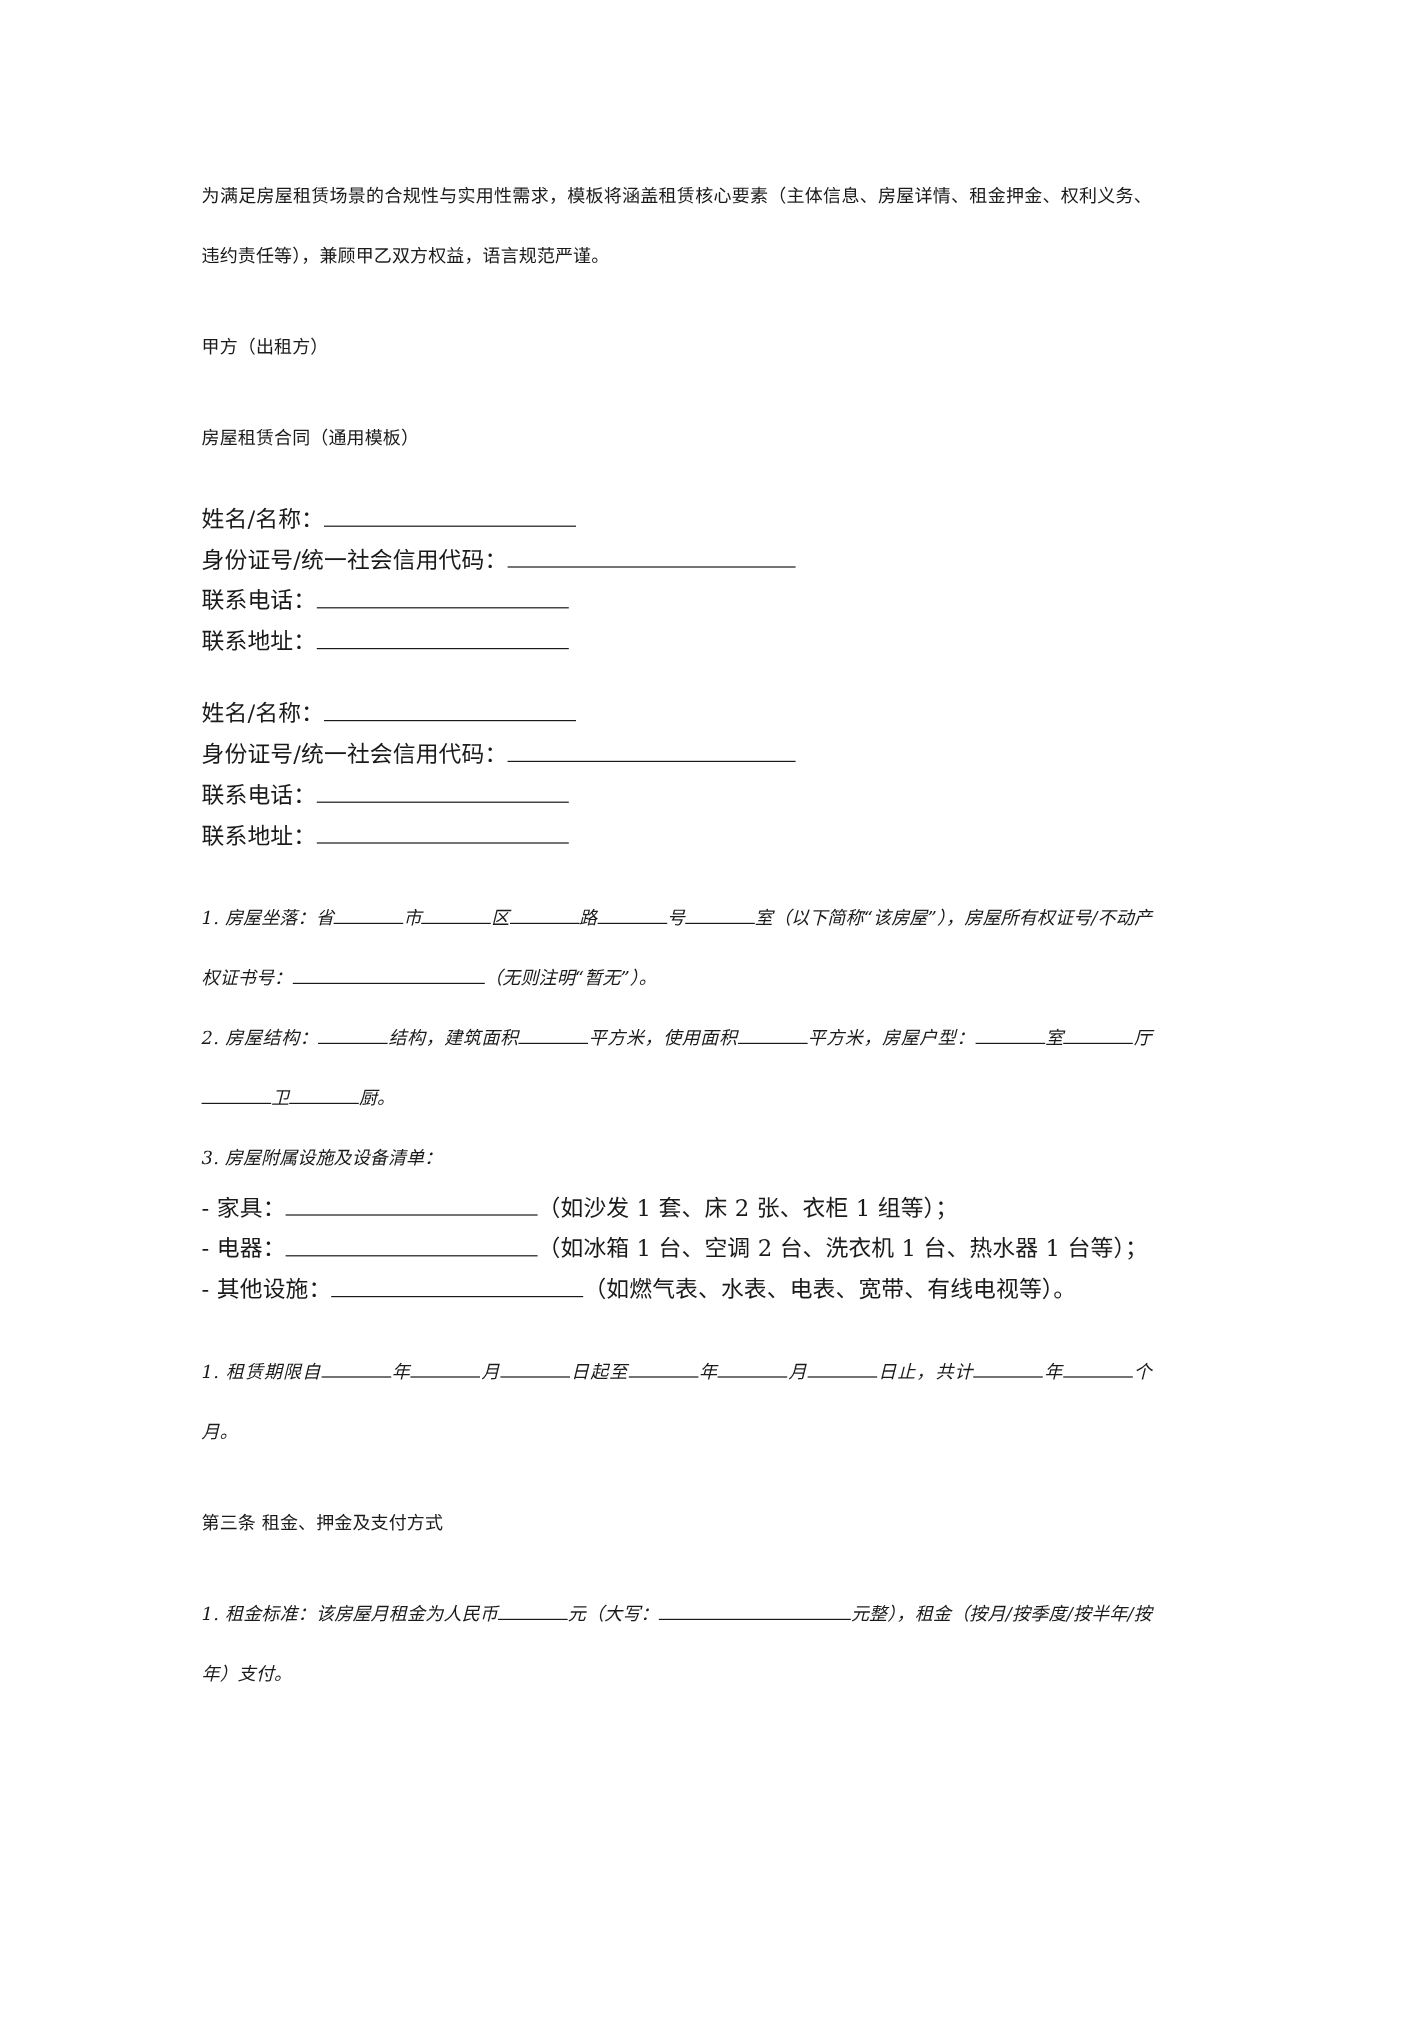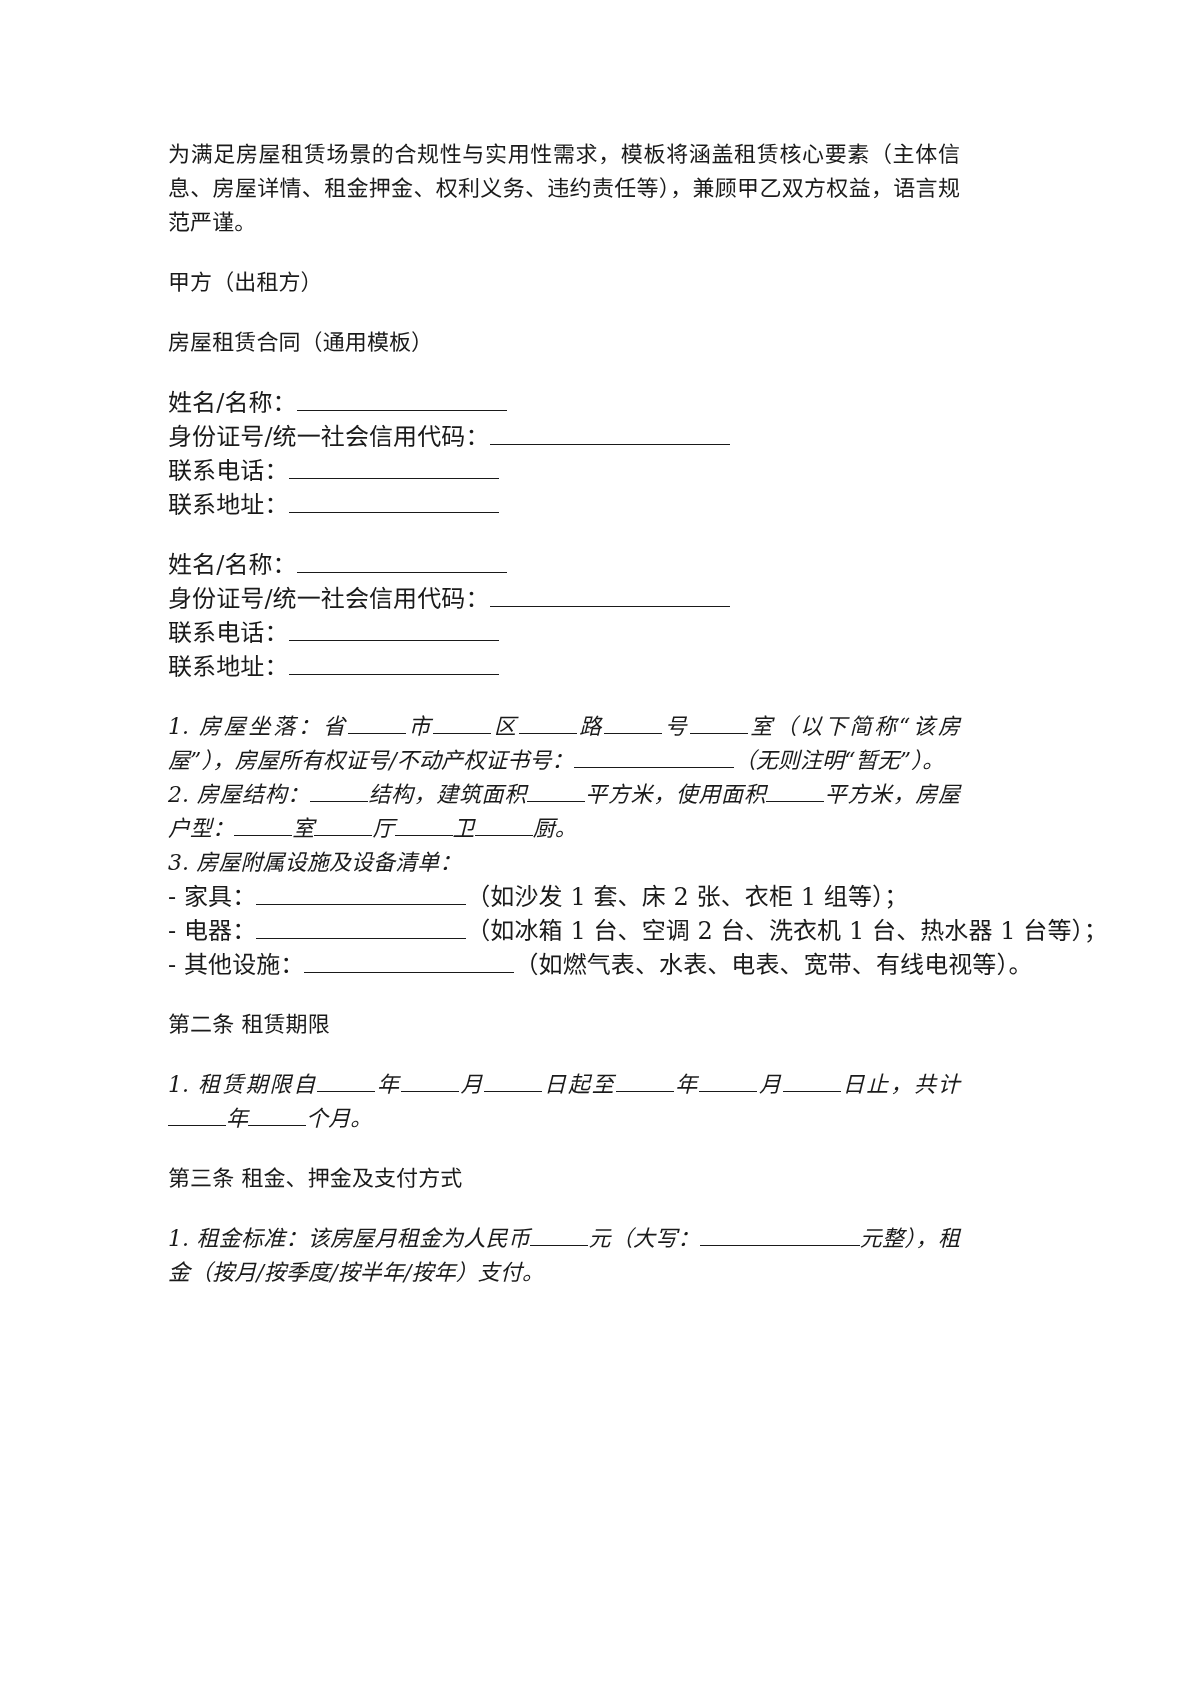--- a/index.html
+++ b/index.html
@@ -21,36 +21,36 @@
     overflow: hidden;
   }
   .content {
     position: absolute;
     left: 168px;
     top: 138px;
     width: 792px;
   }
   p {
     margin: 0;
-    font-size: 22px;
-    line-height: 34px;
+    font-size: 15px;
+    line-height: 50px;
     text-align: justify;
     text-justify: inter-ideograph;
     letter-spacing: 0.1px;
   }
   .para {
     margin-bottom: 26px;
   }
   .tight {
     margin-bottom: 0;
     font-style: italic;
   }
   .fieldline {
     margin: 0;
-    font-size: 24px;
+    font-size: 19px;
     line-height: 34px;
     white-space: nowrap;
   }
   .group {
     margin-bottom: 26px;
   }
   .u {
     text-decoration: none;
     border-bottom: 1.4px solid #1a1a1a;
     display: inline-block;
@@ -98,21 +98,20 @@
 
       <p class="fieldline"><span>- 家具：</span><span class="u u-xl"></span><span>（如沙发 1 套、床 2 张、衣柜 1 组等）；</span></p>
 
       <p class="fieldline"><span>- 电器：</span><span class="u u-xl"></span><span>（如冰箱 1 台、空调 2 台、洗衣机 1 台、热水器 1 台等）；</span></p>
 
       <p class="fieldline"><span>- 其他设施：</span><span class="u u-xl"></span><span>（如燃气表、水表、电表、宽带、有线电视等）。</span></p>
 
 
     </div>
 
-    <p class="para">第二条 租赁期限</p>
 
     <div class="group">
 
       <p class="tight"><span>1. 租赁期限自</span><span class="u u-s"></span><span>年</span><span class="u u-s"></span><span>月</span><span class="u u-s"></span><span>日起至</span><span class="u u-s"></span><span>年</span><span class="u u-s"></span><span>月</span><span class="u u-s"></span><span>日止，共计</span><span class="u u-s"></span><span>年</span><span class="u u-s"></span><span>个月。</span></p>
 
 
     </div>
 
     <p class="para">第三条 租金、押金及支付方式</p>
 

